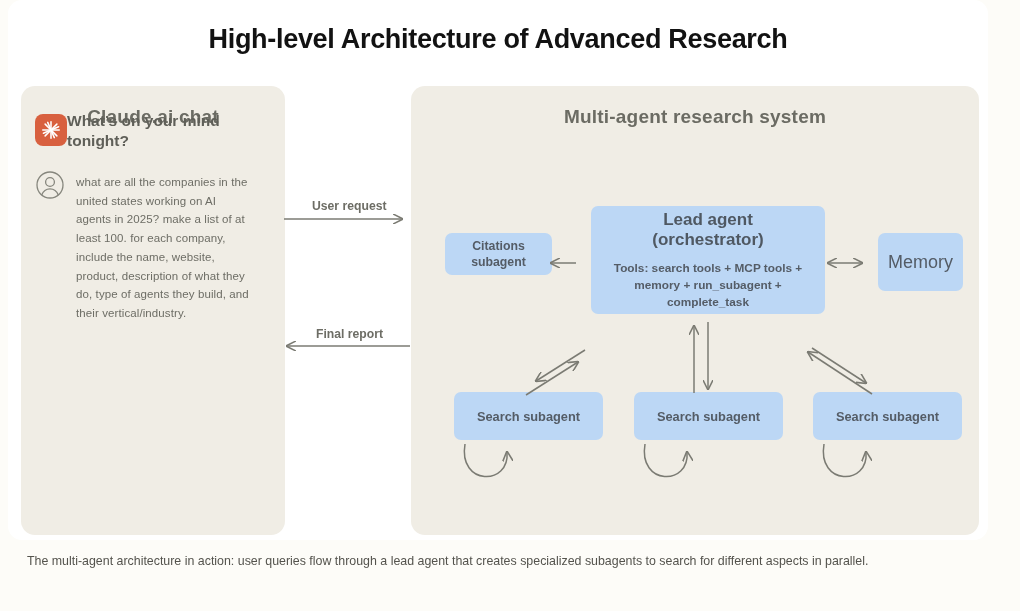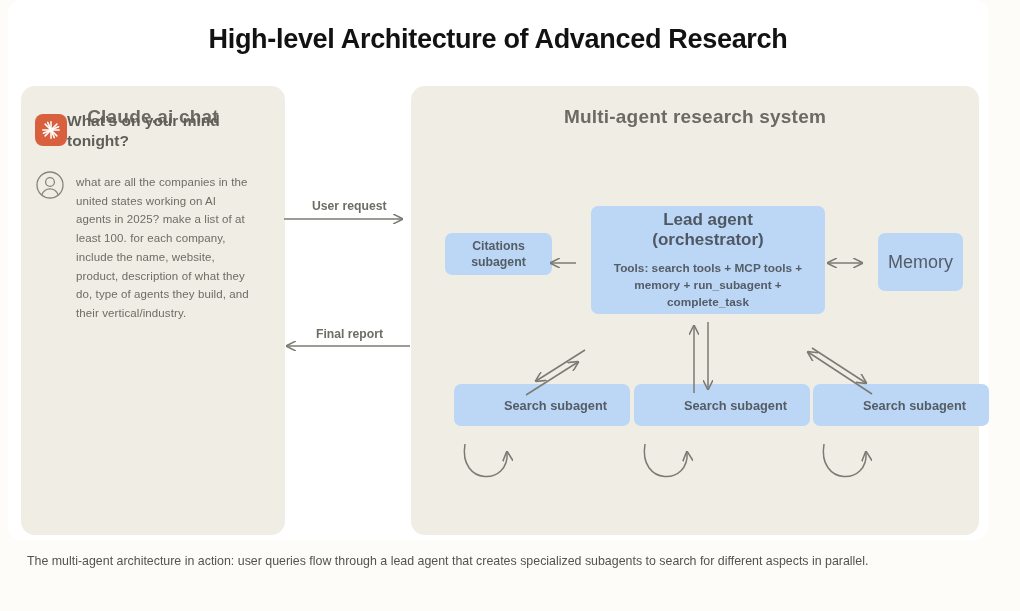--- a/index.html
+++ b/index.html
@@ -121,21 +121,21 @@
     margin-top: 9px;
     font-size: 11.8px; font-weight: bold; line-height: 1.42;
     color: #545c66;
     padding: 0 8px;
   }
   #box-citations { left: 437px; top: 233px; width: 107px; height: 42px; }
   #citations-label { font-size: 12.3px; font-weight: bold; line-height: 1.32; }
   #box-memory { left: 870px; top: 233px; width: 85px; height: 58px; }
   #memory-label { font-size: 18px; font-weight: normal; }
   .box-search {
-    top: 384px; width: 149px; height: 42px; padding-left: 27px;
+    top: 392px; width: 149px; height: 48px;
   }
   #box-search-1 { left: 446px; }
   #box-search-2 { left: 626px; }
   #box-search-3 { left: 805px; }
   .search-label { font-size: 12.8px; font-weight: bold; }
   
   .arrow-label {
     position: absolute;
     font-size: 12.2px;
     font-weight: bold;

